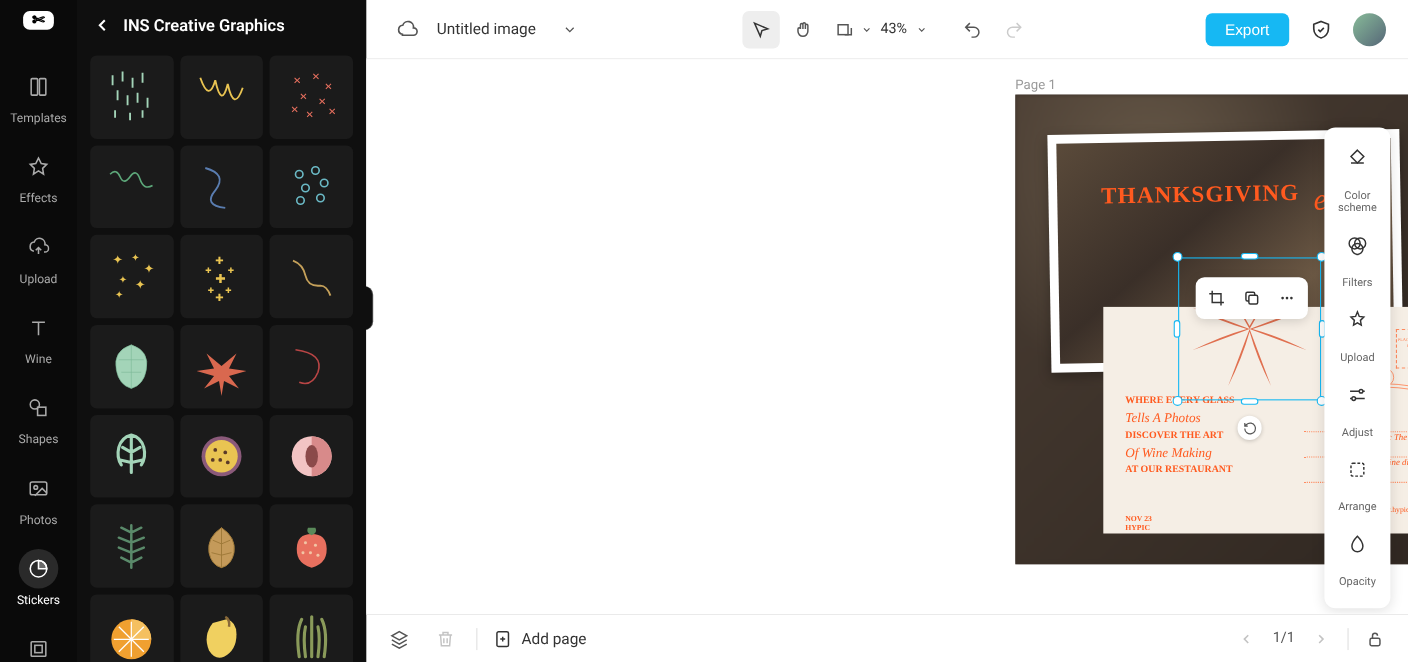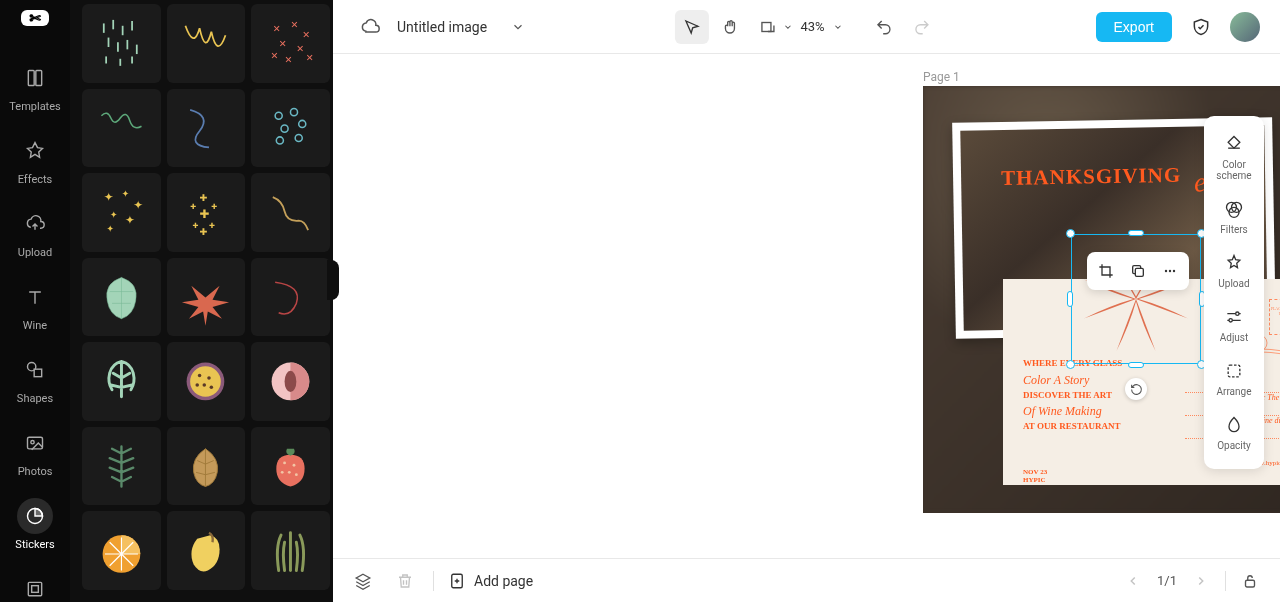--- a/index.html
+++ b/index.html
@@ -72,21 +72,21 @@
 .sel-side.l{top:50%;left:-4px;transform:translateY(-50%);width:6px;height:16px;}
 .sel-side.r{top:50%;right:-4px;transform:translateY(-50%);width:6px;height:16px;}
 .sel-rotate { position:absolute; left:50%; bottom:-36px; transform:translateX(-50%); width:22px; height:22px; background:#fff; border-radius:50%; box-shadow:0 1px 4px rgba(0,0,0,.2); display:flex; align-items:center; justify-content:center; color:#555;}
 
 
 .float-tb { position:absolute; left:754px; top:198px; background:#fff; border-radius:8px; box-shadow:0 2px 10px rgba(0,0,0,.15); display:flex; padding:4px; gap:2px; z-index:10;}
 .float-tb .icon-btn { width:30px; height:30px;}
 
 
 .right-rail { position:absolute; right:16px; top:62px; width:60px; background:#fff; border-radius:10px; box-shadow:0 2px 12px rgba(0,0,0,.12); padding:10px 0; display:flex; flex-direction:column; align-items:center; gap:2px;}
-.rail-item { display:flex; flex-direction:column; align-items:center; gap:5px; padding:8px 0; cursor:pointer; color:#555; width:100%;}
+.rail-item { display:flex; flex-direction:column; align-items:center; gap:19px; padding:8px 0; cursor:pointer; color:#555; width:100%;}
 .rail-label { font-size:10px; color:#666;}
 
 
 .bottom { height:44px; border-top:1px solid #e8e8e8; display:flex; align-items:center; padding:0 16px; gap:14px;}
 .bottom .icon-btn{width:28px;height:28px;}
 .bottom-sep { width:1px; height:20px; background:#e0e0e0;}
 .add-page { display:flex; align-items:center; gap:8px; font-size:14px; color:#333; cursor:pointer;}
 .bottom-right { margin-left:auto; display:flex; align-items:center; gap:10px;}
 .page-ind { font-size:13px; color:#555;}
 
@@ -166,20 +166,28 @@
         <svg width="20" height="20" viewBox="0 0 24 24" fill="none" stroke="currentColor" stroke-width="1.7">
             <rect x="4" y="4" width="16" height="16" rx="1"></rect>
             <rect x="8" y="8" width="8" height="8"></rect>
           </svg>
       </div>
 
     </div>
   </div>
 
   <div class="panel" style="position:relative;">
+    <div class="panel-header">
+      <span style="cursor:pointer;">
+        <svg width="18" height="18" viewBox="0 0 24 24" fill="none" stroke="#fff" stroke-width="2.5">
+            <path d="M15 18l-6-6 6-6"></path>
+          </svg>
+      </span>
+      <span>INS Creative Graphics</span>
+    </div>
     <div class="panel-grid">
 
       <div class="sticker">
           <svg viewBox="0 0 50 50">
             <g stroke="#a3d4b8" stroke-width="1.5">
               <line x1="10" y1="8" x2="10" y2="16"></line>
               <line x1="18" y1="5" x2="18" y2="13"></line>
               <line x1="26" y1="10" x2="26" y2="18"></line>
               <line x1="34" y1="6" x2="34" y2="14"></line>
               <line x1="14" y1="20" x2="14" y2="28"></line>
@@ -450,21 +458,21 @@
           <div class="pc-postmark">
             <svg viewBox="0 0 40 24">
                 <g fill="none" stroke="#ff8a5f" stroke-width="0.8">
                   <circle cx="14" cy="10" r="8"></circle>
                   <path d="M2 18 q10 -4 36 0 M2 21 q10 -4 36 0"></path>
                 </g>
               </svg>
           </div>
           <div class="pc-body">
             <span>WHERE EVERY GLASS</span><br>
-            <i>Color A Story</i><br>
+            <i>Tells A Photos</i><br>
             <span>DISCOVER THE ART</span><br>
             <i>Of Wine Making</i><br>
             <span>AT OUR RESTAURANT</span>
           </div>
           <div class="pc-foot">
             <span>NOV 23</span><br>
             <span>HYPIC</span>
           </div>
           <div class="pc-right">
             <div class="pc-line"></div>

